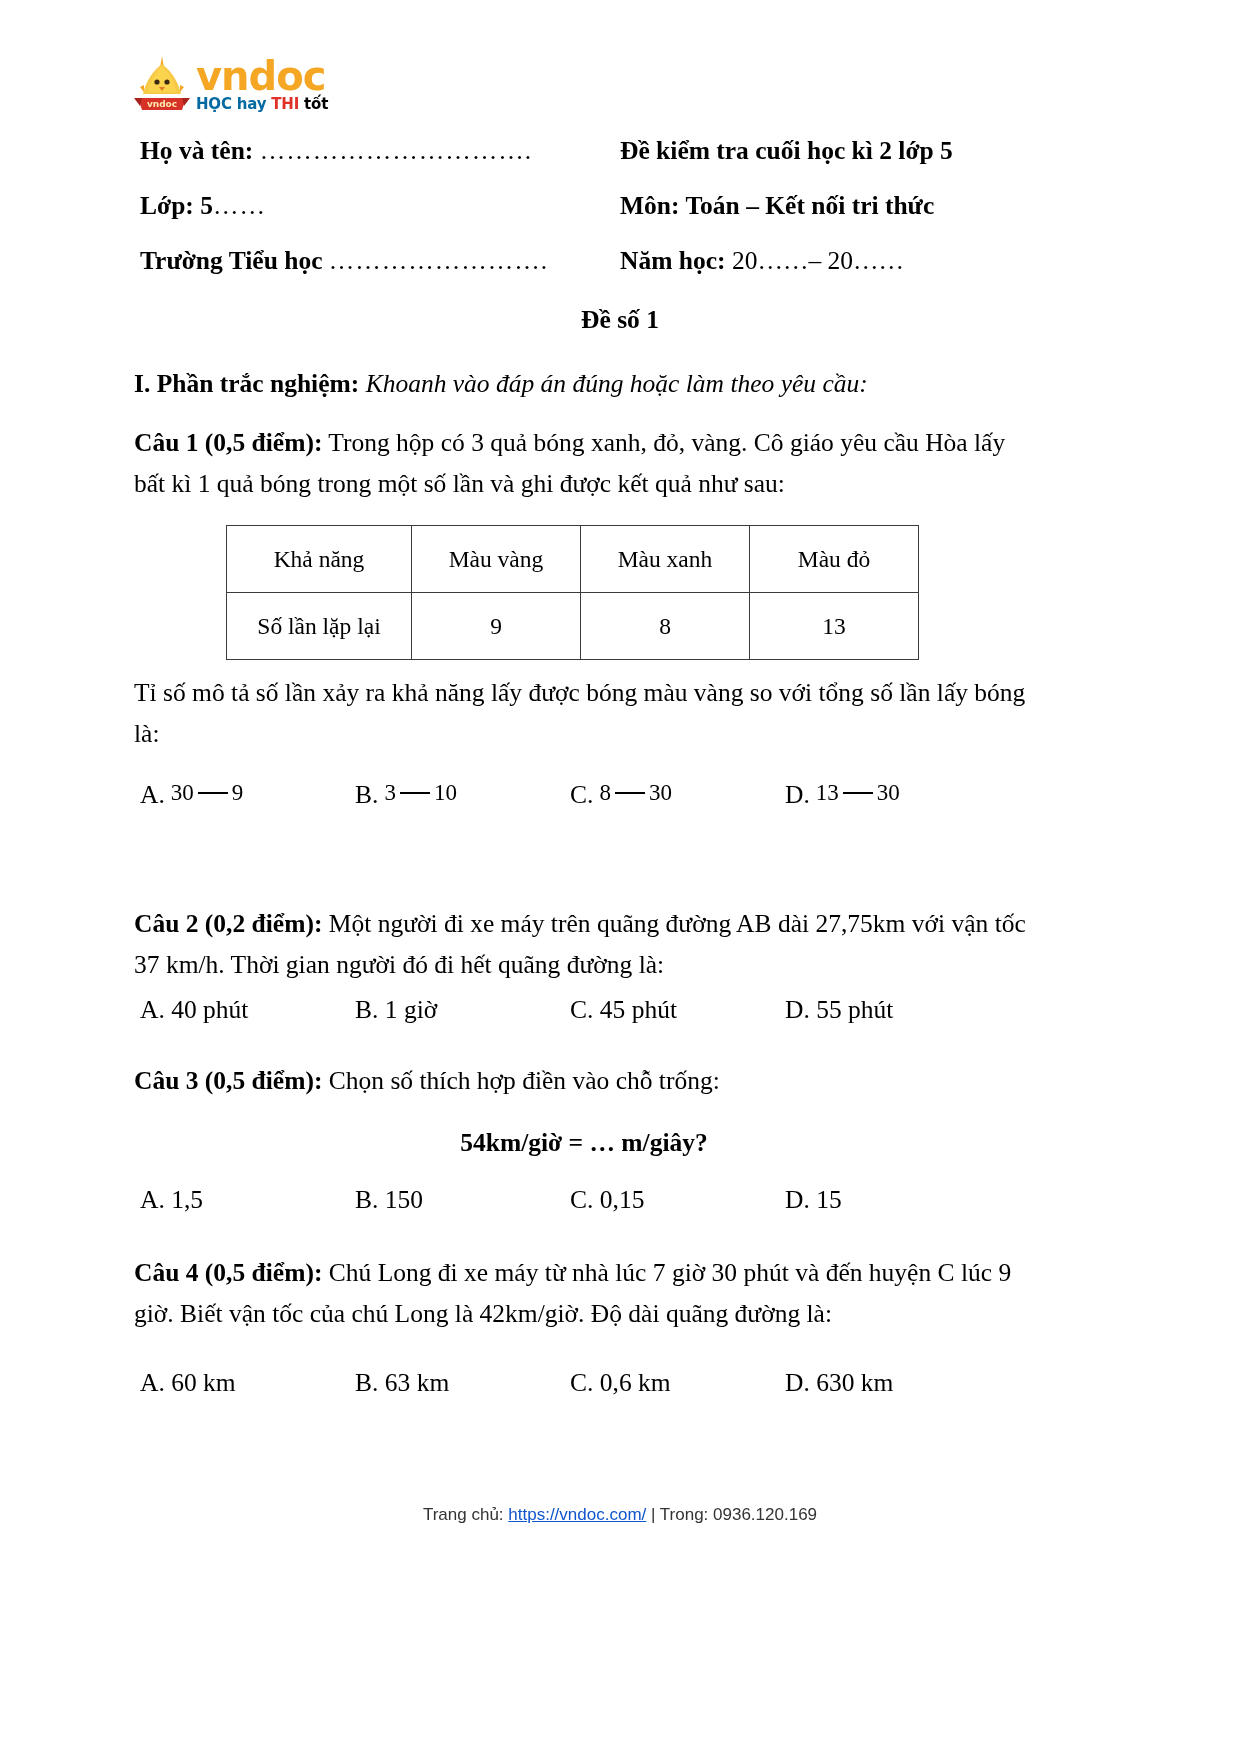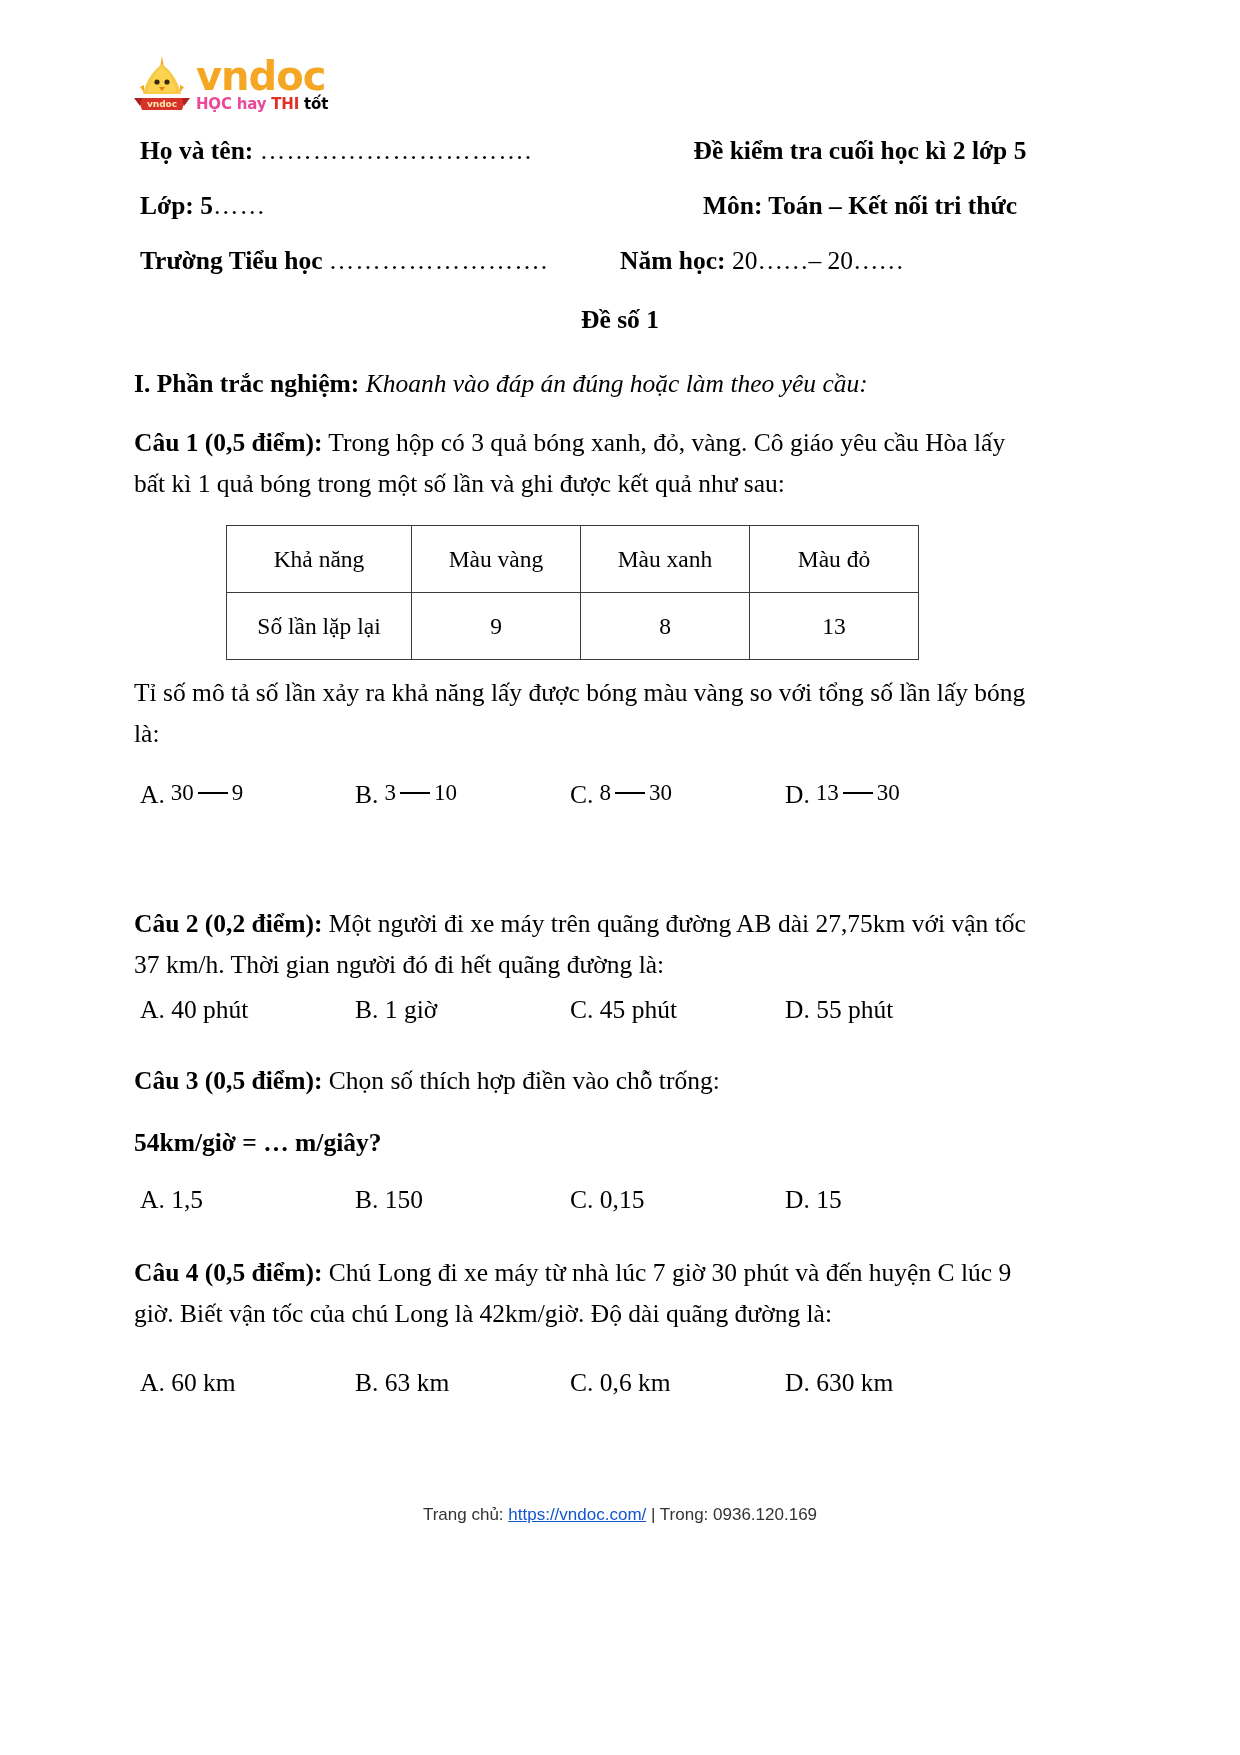--- a/index.html
+++ b/index.html
@@ -49,41 +49,41 @@
     line-height: 0.92;
   }
   .logo-tag {
     font-family: "DejaVu Sans", sans-serif;
     font-weight: bold;
     font-size: 15px;
     letter-spacing: -0.2px;
     margin-top: 2px;
     white-space: nowrap;
   }
-  .tag-green { color: #ec4899; text-align: center; }
+  .tag-green { color: #0369a1; text-align: center; }
   .tag-red { color: #e03127; }
   .tag-orange { color: #000000; }
 
   
   .info-row {
     position: absolute;
     left: 140px;
     width: 960px;
     display: flex;
     font-size: 25.5px;
     line-height: 1.25;
   }
   .info-left {
     width: 480px;
     flex: 0 0 480px;
   }
   .info-right {
     flex: 1 1 auto;
   }
-  .b { font-weight: bold; text-align: center; }
+  .b { font-weight: bold; }
   .dots { letter-spacing: 1px; }
 
   #row1 { top: 135px; }
   #row2 { top: 190px; }
   #row3 { top: 245px; }
 
   
   .exam-title {
     position: absolute;
     left: 0;
@@ -104,21 +104,21 @@
     text-align: left;
   }
   .ital { font-style: italic; }
 
   #p-section { top: 363px; }
   #p-q1 { top: 422px; }
   #p-q1b { top: 672px; }
   #p-q2 { top: 903px; }
   #p-q2opts { top: 995px; }
   #p-q3 { top: 1060px; }
-  #p-q3formula { top: 1122px; width: 900px; text-align: left; font-weight: bold; font-family: Liberation Serif, serif; }
+  #p-q3formula { top: 1122px; width: 900px; text-align: center; font-weight: bold; font-family: Liberation Serif, serif; }
   #p-q3opts { top: 1185px; }
   #p-q4 { top: 1252px; }
   #p-q4opts { top: 1368px; }
 
   
   .tbl {
     position: absolute;
     left: 226px;
     top: 525px;
     border-collapse: collapse;

